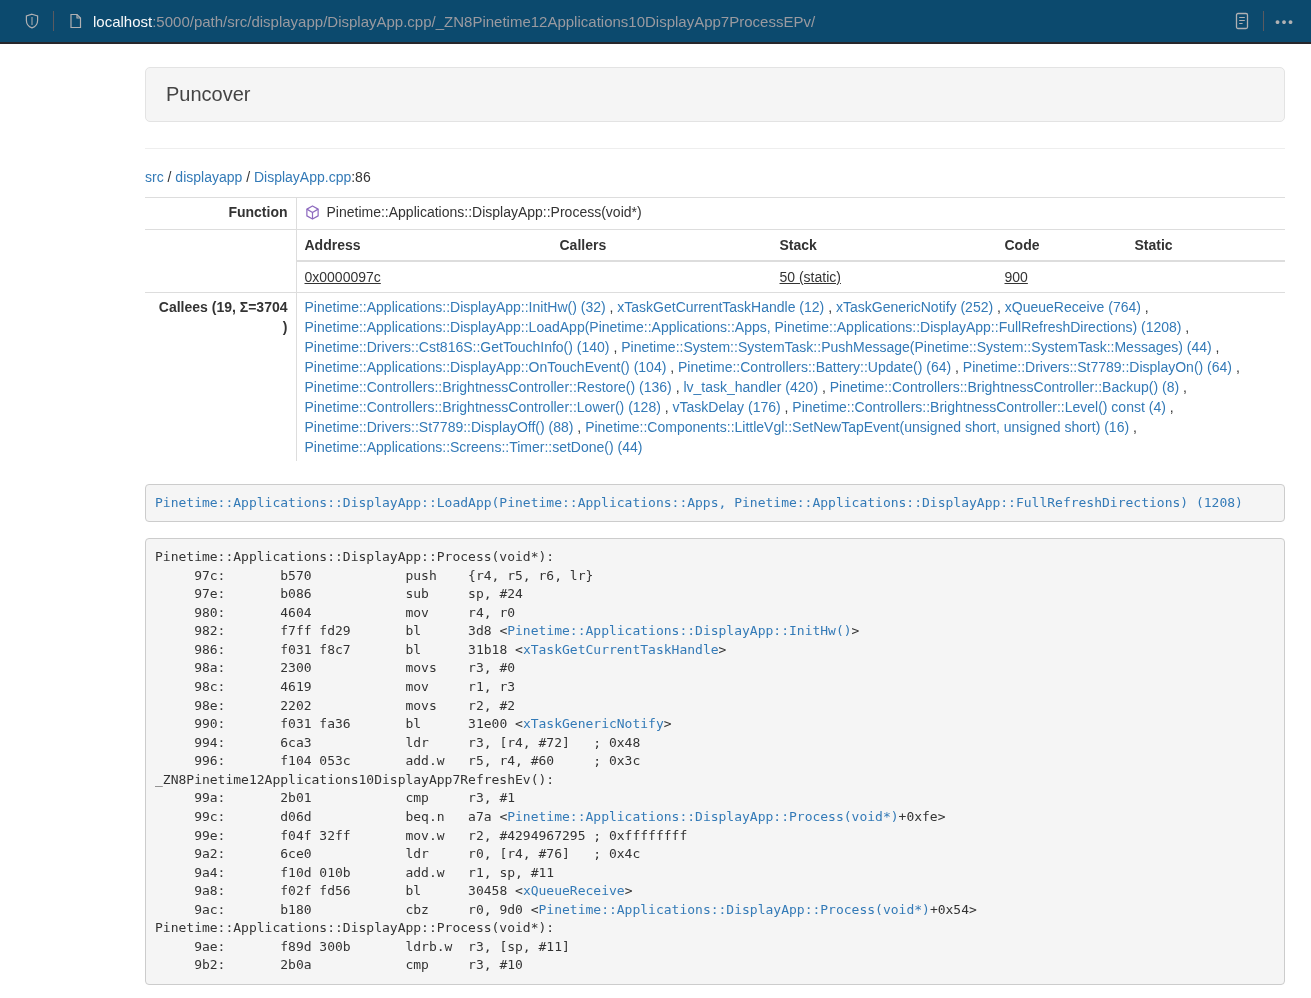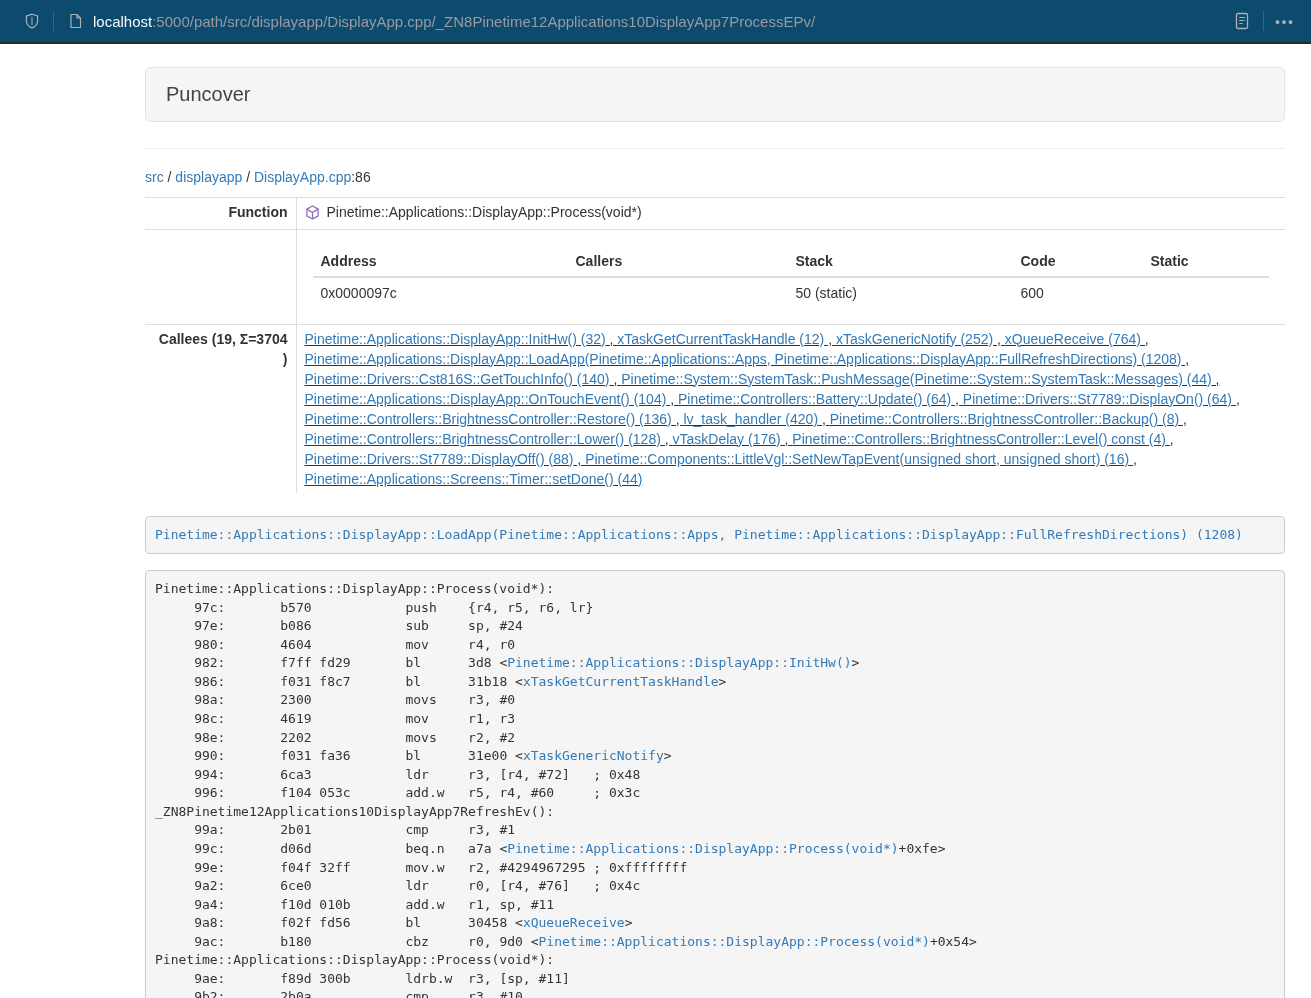--- a/index.html
+++ b/index.html
@@ -31,28 +31,28 @@
   
   table.fn{width:100%;border-collapse:collapse;font-size:14px;color:#333;}
   table.fn > tbody > tr > th.lbl{
     width:151px;min-width:151px;text-align:right;vertical-align:top;
     padding:4px 8px;border-top:1px solid #ddd;border-right:1px solid #ddd;
     font-weight:bold;line-height:20px;box-sizing:border-box;
   }
   table.fn > tbody > tr > td.val{
     padding:4px 8px;border-top:1px solid #ddd;vertical-align:top;line-height:20px;
   }
-  table.fn > tbody > tr > td.noPad{padding:16px;border-top:1px solid #ddd;vertical-align:top;}
+  table.fn > tbody > tr > td.noPad{padding:0;border-top:1px solid #ddd;vertical-align:top;}
   .fn-name{display:inline-flex;align-items:center;gap:7px;}
   table.inner{width:100%;border-collapse:collapse;font-size:14px;}
   table.inner th{
     text-align:left;font-weight:bold;padding:5px 8px;border-bottom:2px solid #ddd;line-height:20px;
   }
-  table.inner td{padding:5px 8px;line-height:20px;}
-  .callees{line-height:20px;text-decoration:underline;}
+  table.inner td{padding:5px 8px;line-height:20px;text-decoration:underline;}
+  .callees{line-height:20px;}
   
   pre{
     background:#f5f5f5;border:1px solid #ccc;border-radius:4px;
     padding:9px;margin:0;color:#333;
     font-family:"DejaVu Sans Mono",monospace;font-size:13px;line-height:1.42857;
     tab-size:8;-moz-tab-size:8;white-space:pre;overflow:hidden;
   }
   pre.hl{margin-top:23px;margin-bottom:16px;}
 </style>
 </head>
@@ -132,21 +132,21 @@
                 <th>Stack</th>
                 <th>Code</th>
                 <th>Static</th>
               </tr>
             </thead>
             <tbody>
               <tr>
                 <td>0x0000097c</td>
                 <td></td>
                 <td>50 (static)</td>
-                <td>600</td>
+                <td>900</td>
                 <td></td>
               </tr>
             </tbody>
           </table>
         </td>
       </tr>
       <tr>
         <th class="lbl">Callees (19, Σ=3704 )</th>
         <td class="val callees"><a href="#" class="lnk">Pinetime::Applications::DisplayApp::InitHw() (32)</a> , <a href="#" class="lnk">xTaskGetCurrentTaskHandle (12)</a> , <a href="#" class="lnk">xTaskGenericNotify (252)</a> , <a href="#" class="lnk">xQueueReceive (764)</a> , <a href="#" class="lnk">Pinetime::Applications::DisplayApp::LoadApp(Pinetime::Applications::Apps, Pinetime::Applications::DisplayApp::FullRefreshDirections) (1208)</a> , <a href="#" class="lnk">Pinetime::Drivers::Cst816S::GetTouchInfo() (140)</a> , <a href="#" class="lnk">Pinetime::System::SystemTask::PushMessage(Pinetime::System::SystemTask::Messages) (44)</a> , <a href="#" class="lnk">Pinetime::Applications::DisplayApp::OnTouchEvent() (104)</a> , <a href="#" class="lnk">Pinetime::Controllers::Battery::Update() (64)</a> , <a href="#" class="lnk">Pinetime::Drivers::St7789::DisplayOn() (64)</a> , <a href="#" class="lnk">Pinetime::Controllers::BrightnessController::Restore() (136)</a> , <a href="#" class="lnk">lv_task_handler (420)</a> , <a href="#" class="lnk">Pinetime::Controllers::BrightnessController::Backup() (8)</a> , <a href="#" class="lnk">Pinetime::Controllers::BrightnessController::Lower() (128)</a> , <a href="#" class="lnk">vTaskDelay (176)</a> , <a href="#" class="lnk">Pinetime::Controllers::BrightnessController::Level() const (4)</a> , <a href="#" class="lnk">Pinetime::Drivers::St7789::DisplayOff() (88)</a> , <a href="#" class="lnk">Pinetime::Components::LittleVgl::SetNewTapEvent(unsigned short, unsigned short) (16)</a> , <a href="#" class="lnk">Pinetime::Applications::Screens::Timer::setDone() (44)</a></td>
       </tr>

